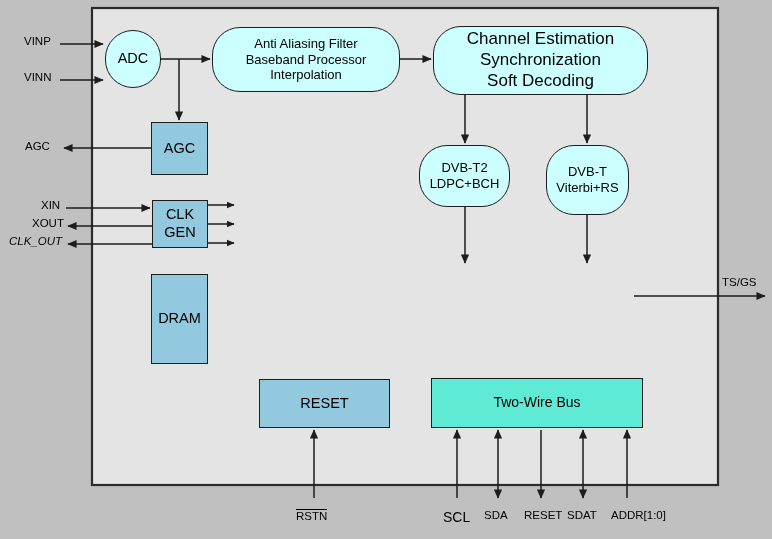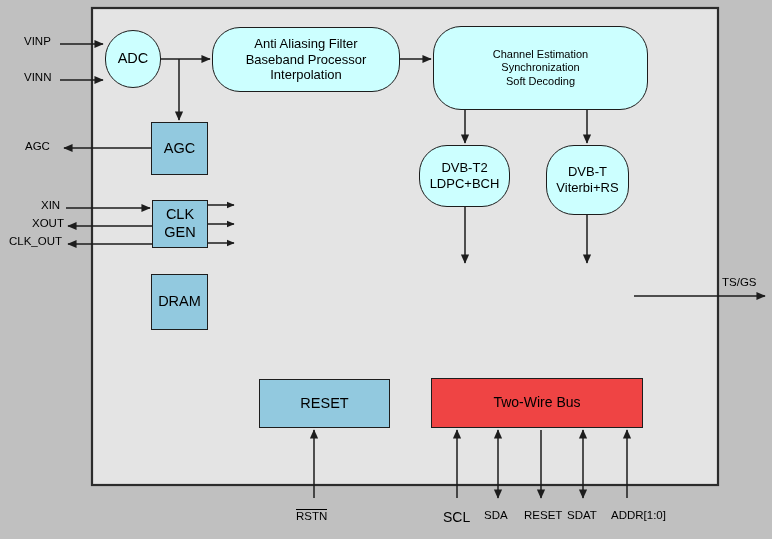--- a/index.html
+++ b/index.html
@@ -33,21 +33,21 @@
     align-items: center;
     justify-content: center;
     text-align: center;
     color: #000000;
     line-height: 1.22;
     white-space: pre-line;
     z-index: 3;
   }
   .blk.light  { background: #ccffff; border-radius: 28px; }
   .blk.medium { background: #92c9df; }
-  .blk.white  { background: #ef4444; }
+  .blk.white  { background: #5eead4; }
   .pin-label {
     position: absolute;
     color: #000;
     white-space: nowrap;
     z-index: 4;
   }
   .overline {
     border-top: 1.2px solid #000;
     padding-top: 0px;
     display: inline-block;
@@ -111,40 +111,40 @@
       <line x1="541" y1="430" x2="541" y2="498" marker-end="url(#ah)"></line>
       <line x1="583" y1="498" x2="583" y2="430" marker-start="url(#ah)" marker-end="url(#ah)"></line>
       <line x1="627" y1="498" x2="627" y2="430" marker-end="url(#ah)"></line>
     </g>
   </svg>
 
   <div class="blk light" style="left:105px;top:30px;width:56px;height:58px;font-size:14.5px;">ADC</div>
   <div class="blk light" style="left:212px;top:27px;width:188px;height:65px;font-size:13px;">Anti Aliasing Filter
 Baseband Processor
 Interpolation</div>
-  <div class="blk light" style="left:433px;top:26px;width:215px;height:84px;font-size:11px;">Channel Estimation
+  <div class="blk light" style="left:433px;top:26px;width:215px;height:69px;font-size:17px;">Channel Estimation
 Synchronization
 Soft Decoding</div>
   <div class="blk medium" style="left:151px;top:122px;width:57px;height:53px;font-size:14.5px;">AGC</div>
   <div class="blk medium" style="left:152px;top:200px;width:56px;height:48px;font-size:14.5px;">CLK
 GEN</div>
-  <div class="blk medium" style="left:151px;top:274px;width:57px;height:56px;font-size:14.5px;">DRAM</div>
+  <div class="blk medium" style="left:151px;top:274px;width:57px;height:90px;font-size:14.5px;">DRAM</div>
   <div class="blk light" style="left:419px;top:145px;width:91px;height:62px;font-size:13px;">DVB-T2
 LDPC+BCH</div>
   <div class="blk light" style="left:546px;top:145px;width:83px;height:70px;font-size:13px;">DVB-T
 Viterbi+RS</div>
   <div class="blk medium" style="left:259px;top:379px;width:131px;height:49px;font-size:14.5px;">RESET</div>
   <div class="blk white" style="left:431px;top:378px;width:212px;height:50px;font-size:14px;">Two-Wire Bus</div>
 
   <div class="pin-label" style="left:24px;top:35px;font-size:11.5px;">VINP</div>
   <div class="pin-label" style="left:24px;top:71px;font-size:11.5px;">VINN</div>
   <div class="pin-label" style="left:25px;top:140px;font-size:11.5px;">AGC</div>
   <div class="pin-label" style="left:41px;top:199px;font-size:11.5px;">XIN</div>
   <div class="pin-label" style="left:32px;top:217px;font-size:11.5px;">XOUT</div>
-  <div class="pin-label" style="left:9px;top:235px;font-size:11.5px;">CLK_OUT</div>
+  <div class="pin-label" style="left:9px;top:235px;font-size:11.5px;font-style:italic;">CLK_OUT</div>
   <div class="pin-label" style="left:722px;top:276px;font-size:11.5px;">TS/GS</div>
 
   <div class="pin-label" style="left:296px;top:509px;font-size:11.5px;">
     <span class="overline">RSTN</span>
   </div>
 
   <div class="pin-label" style="left:443px;top:509px;font-size:14px;">SCL</div>
   <div class="pin-label" style="left:484px;top:509px;font-size:11.5px;">SDA</div>
   <div class="pin-label" style="left:524px;top:509px;font-size:11.5px;">RESET</div>
   <div class="pin-label" style="left:567px;top:509px;font-size:11.5px;">SDAT</div>

